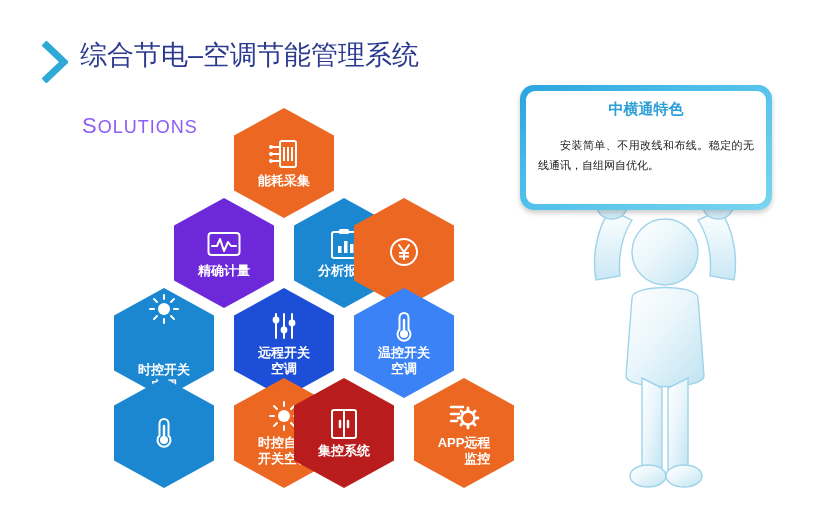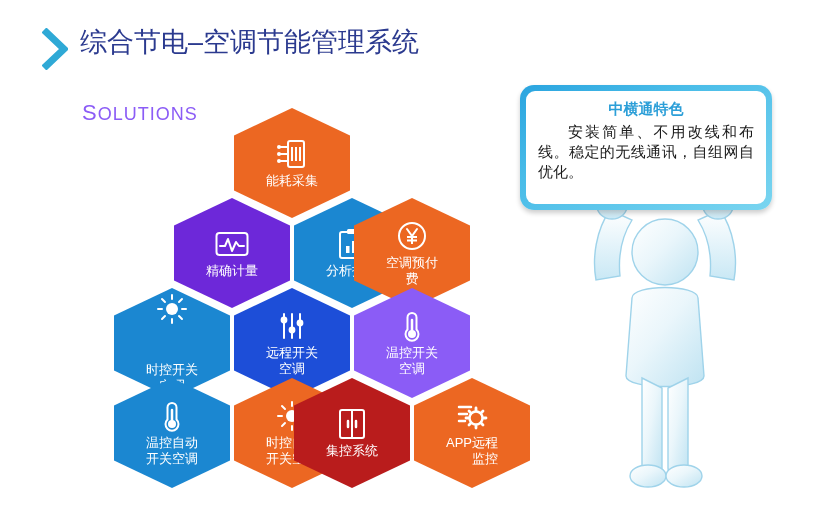--- a/index.html
+++ b/index.html
@@ -12,21 +12,21 @@
     height: 521px;
     position: relative;
     overflow: hidden;
     font-family: "Liberation Sans", sans-serif;
   }
 
   
   #header {
     position: absolute;
     left: 0;
-    top: 0;
+    top: 13px;
     width: 820px;
     height: 95px;
   }
   #chevron {
     position: absolute;
     left: 42px;
     top: 28px;
     width: 26px;
     height: 42px;
   }
@@ -59,30 +59,31 @@
   
   #hexwrap {
     position: absolute;
     left: 60px;
     top: 100px;
     width: 460px;
     height: 400px;
   }
   .hex {
     position: absolute;
-    width: 116px;
+    width: 100px;
     height: 110px;
     -webkit-clip-path: polygon(50% 0%, 100% 25%, 100% 75%, 50% 100%, 0% 75%, 0% 25%);
     clip-path: polygon(50% 0%, 100% 25%, 100% 75%, 50% 100%, 0% 75%, 0% 25%);
     display: flex;
     flex-direction: column;
     align-items: center;
     justify-content: center;
     color: #ffffff;
     text-align: center;
+    font-weight: bold;
   }
   .hex .ico {
     width: 34px;
     height: 32px;
     margin-bottom: 3px;
     display: flex;
     align-items: center;
     justify-content: center;
   }
   .hex .lbl {
@@ -118,25 +119,25 @@
     border-radius: 9px;
     background: #ffffff;
     box-sizing: border-box;
     padding: 9px 12px 0 12px;
   }
   #board-title {
     text-align: center;
     color: #2c9fd8;
     font-size: 15px;
     font-weight: bold;
-    margin-bottom: 3px;
+    margin-bottom: 16px;
   }
   #board-body {
     color: #1a1a1a;
-    font-size: 15px;
+    font-size: 11px;
     line-height: 20px;
     text-indent: 2em;
     text-align: justify;
   }
   .figure {
     position: absolute;
   }
   svg { display: block; }
 </style>
 </head>
@@ -194,22 +195,20 @@
     <div class="hex" style="left: 294px; top: 98px; background: rgb(236, 103, 34);">
       <span class="ico">
         <svg width="32" height="30" viewBox="0 0 32 30">
           <circle cx="16" cy="15" r="13" fill="none" stroke="#fff" stroke-width="2"></circle>
           <path d="M11 8 L16 15 L21 8" fill="none" stroke="#fff" stroke-width="2" stroke-linecap="round"></path>
           <line x1="16" y1="15" x2="16" y2="23" stroke="#fff" stroke-width="2"></line>
           <line x1="11" y1="16" x2="21" y2="16" stroke="#fff" stroke-width="2"></line>
           <line x1="11" y1="19.5" x2="21" y2="19.5" stroke="#fff" stroke-width="2"></line>
         </svg>
       </span>
-      <span class="lbl">空调预付
-费</span>
     </div>
     <div class="hex" style="left: 54px; top: 188px; background: rgb(27, 135, 209); gap: 34px;">
       <span class="ico">
         <svg width="32" height="30" viewBox="0 0 32 30">
           <circle cx="16" cy="15" r="6" fill="#fff"></circle>
           <g stroke="#fff" stroke-width="2" stroke-linecap="round">
             <line x1="16" y1="1" x2="16" y2="5"></line>
             <line x1="16" y1="25" x2="16" y2="29"></line>
             <line x1="2" y1="15" x2="6" y2="15"></line>
             <line x1="26" y1="15" x2="30" y2="15"></line>
@@ -232,41 +231,39 @@
             <line x1="23" y1="3" x2="23" y2="27"></line>
           </g>
           <circle cx="7" cy="9" r="3.4" fill="#fff"></circle>
           <circle cx="15" cy="19" r="3.4" fill="#fff"></circle>
           <circle cx="23" cy="12" r="3.4" fill="#fff"></circle>
         </svg>
       </span>
       <span class="lbl">远程开关
 空调</span>
     </div>
-    <div class="hex" style="left: 294px; top: 188px; background: #8b5cf6;">
+    <div class="hex" style="left: 294px; top: 188px; background: #3b82f6;">
       <span class="ico">
         <svg width="26" height="32" viewBox="0 0 26 32">
           <path d="M13 3 a4.5 4.5 0 0 1 4.5 4.5 v12 a6.5 6.5 0 1 1 -9 0 v-12 A4.5 4.5 0 0 1 13 3 z" fill="none" stroke="#fff" stroke-width="2"></path>
           <circle cx="13" cy="24" r="4" fill="#fff"></circle>
           <line x1="13" y1="10" x2="13" y2="21" stroke="#fff" stroke-width="2.5" stroke-linecap="round"></line>
         </svg>
       </span>
       <span class="lbl">温控开关
 空调</span>
     </div>
     <div class="hex" style="left: 54px; top: 278px; background: rgb(27, 135, 209);">
       <span class="ico">
         <svg width="26" height="32" viewBox="0 0 26 32">
           <path d="M13 3 a4.5 4.5 0 0 1 4.5 4.5 v12 a6.5 6.5 0 1 1 -9 0 v-12 A4.5 4.5 0 0 1 13 3 z" fill="none" stroke="#fff" stroke-width="2"></path>
           <circle cx="13" cy="24" r="4" fill="#fff"></circle>
           <line x1="13" y1="10" x2="13" y2="21" stroke="#fff" stroke-width="2.5" stroke-linecap="round"></line>
         </svg>
       </span>
-      <span class="lbl">温控自动
-开关空调</span>
     </div>
     <div class="hex" style="left: 174px; top: 278px; background: rgb(236, 103, 34);">
       <span class="ico">
         <svg width="32" height="30" viewBox="0 0 32 30">
           <circle cx="16" cy="15" r="6" fill="#fff"></circle>
           <g stroke="#fff" stroke-width="2" stroke-linecap="round">
             <line x1="16" y1="1" x2="16" y2="5"></line>
             <line x1="16" y1="25" x2="16" y2="29"></line>
             <line x1="2" y1="15" x2="6" y2="15"></line>
             <line x1="26" y1="15" x2="30" y2="15"></line>

